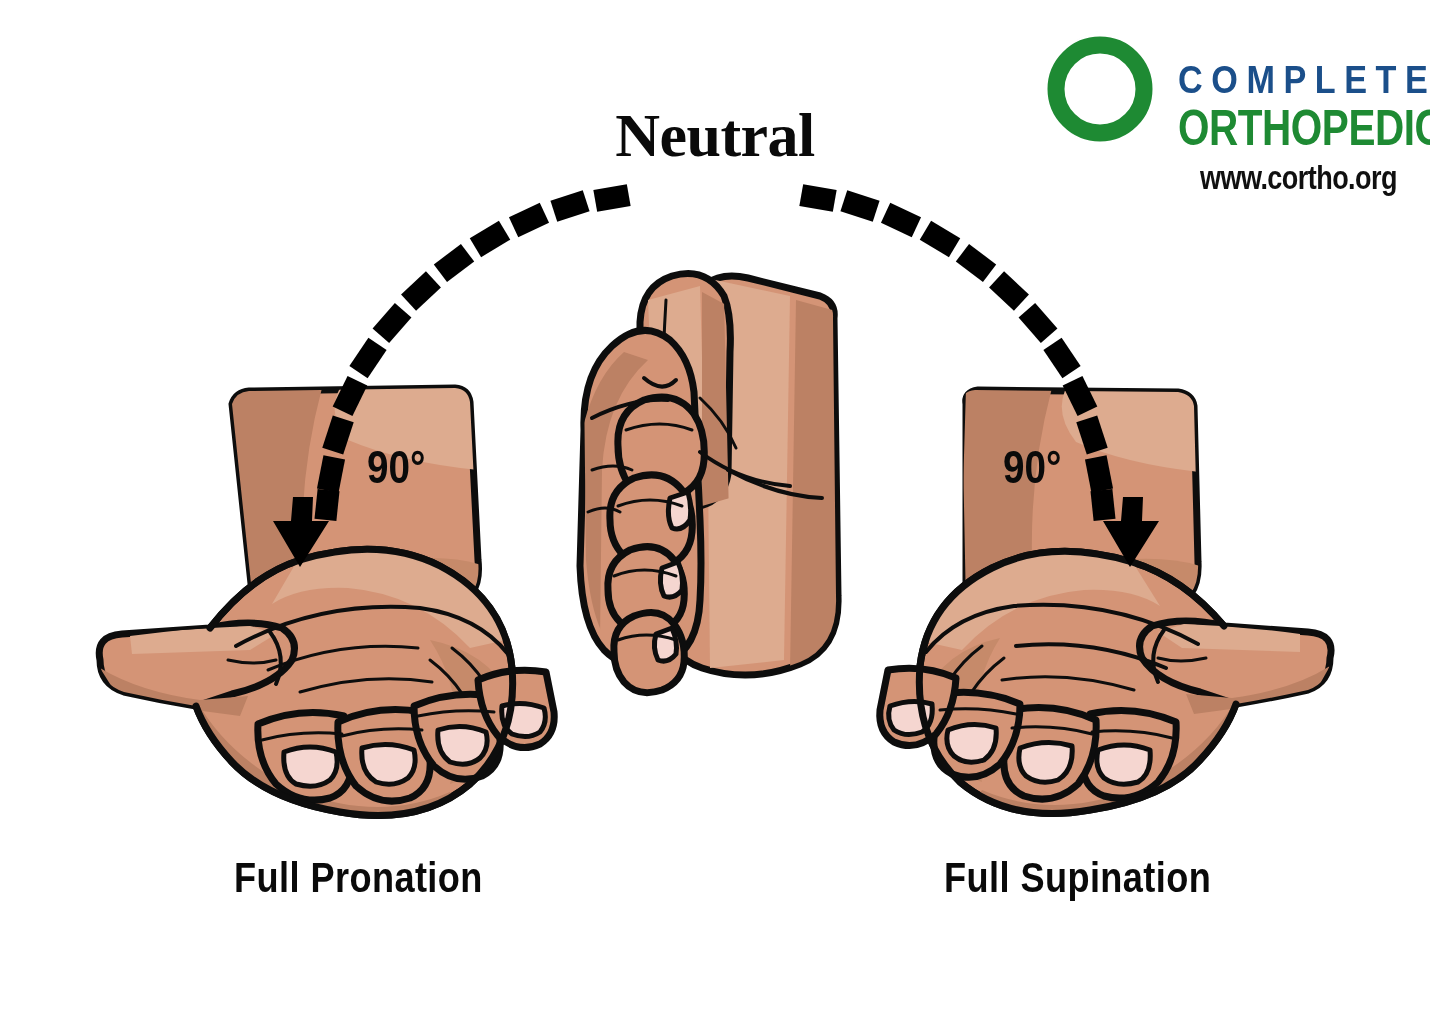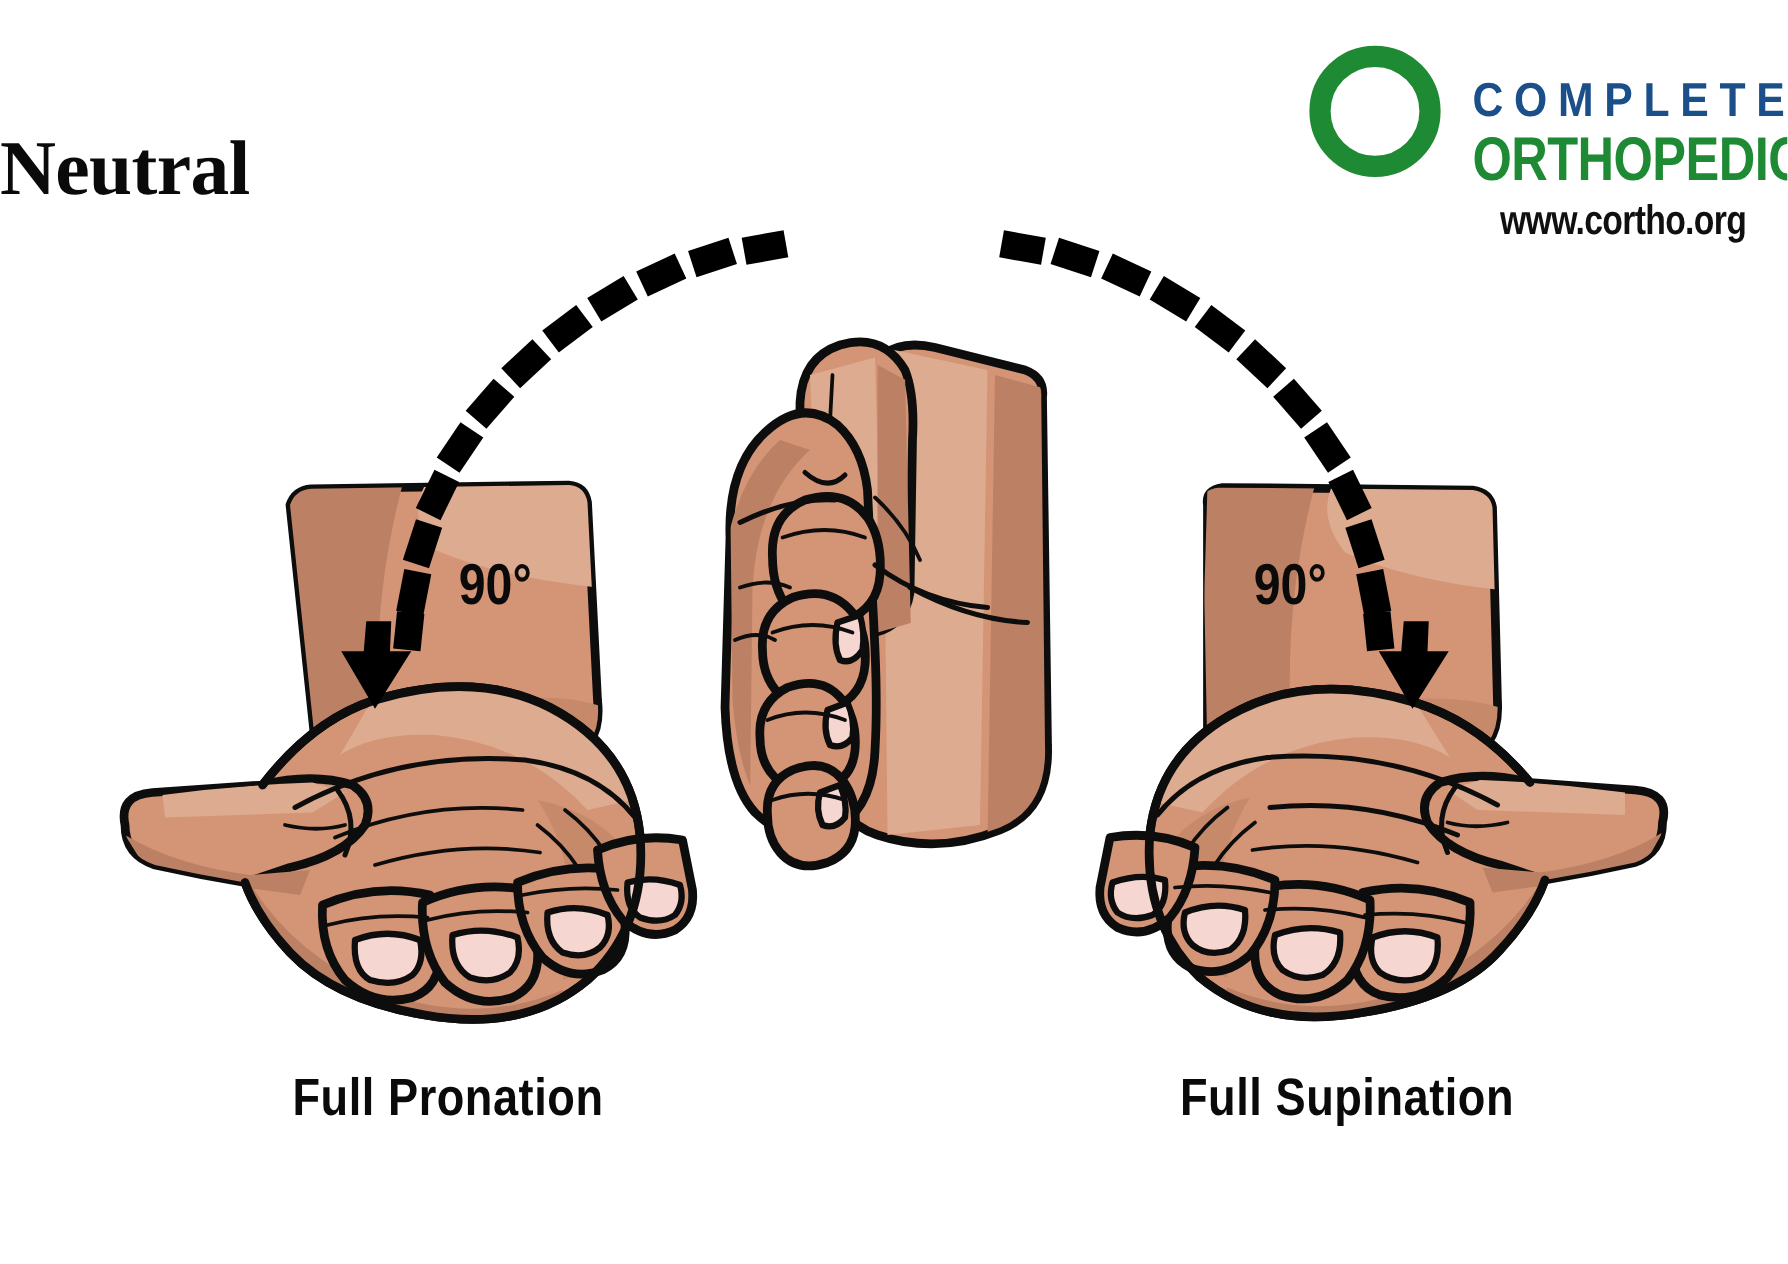--- a/index.html
+++ b/index.html
@@ -30,21 +30,21 @@
   .lbl {
     position: absolute;
     color: #0a0a0a;
     white-space: nowrap;
     font-family: "Liberation Sans", sans-serif;
   }
   #neutral-title {
     left: 0;
     top: 100px;
     width: 1430px;
-    text-align: left;
+    text-align: center;
     font-family: "Liberation Serif", serif;
     font-weight: bold;
     font-size: 62px;
     letter-spacing: -0.5px;
   }
   .angle-label {
     font-weight: bold;
     font-size: 46px;
     font-stretch: condensed;
     transform: scaleX(0.84);

